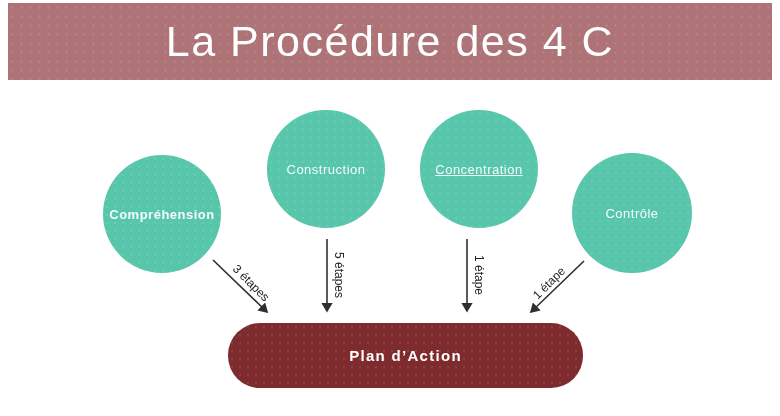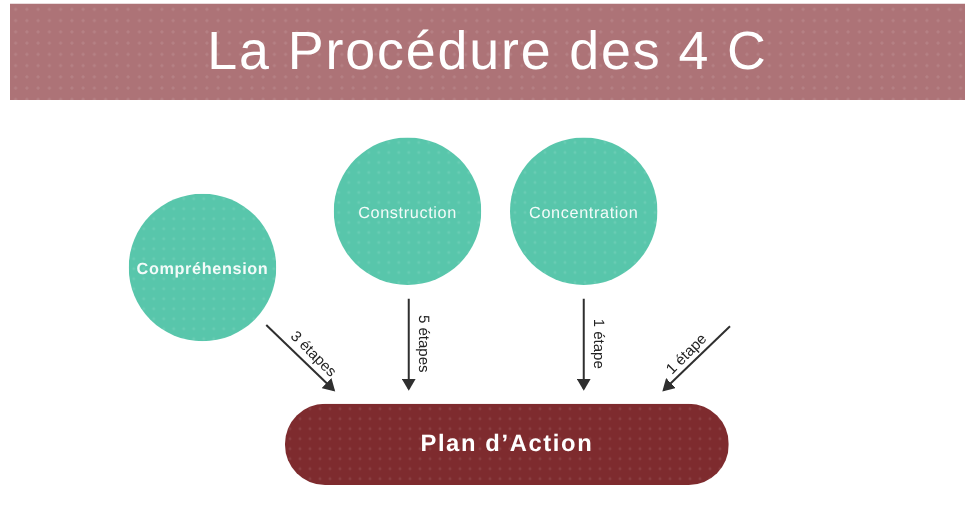--- a/index.html
+++ b/index.html
@@ -42,21 +42,21 @@
     display: flex;
     align-items: center;
     justify-content: center;
     color: rgba(255,255,255,0.93);
     font-size: 13px;
     letter-spacing: 0.5px;
     text-align: right;
   }
   .circle-comprehension { left: 103px; top: 155px; width: 118px; height: 118px; font-weight: bold; }
   .circle-construction  { left: 267px; top: 110px; width: 118px; height: 118px; }
-  .circle-concentration { left: 408px; top: 110px; width: 118px; height: 118px; }
+  .circle-concentration { left: 420px; top: 110px; width: 118px; height: 118px; text-decoration: underline; }
   .circle-controle      { left: 572px; top: 153px; width: 120px; height: 120px; }
 
   
   .connectors {
     position: absolute;
     left: 0; top: 0;
     width: 780px; height: 416px;
     pointer-events: none;
   }
 
@@ -84,21 +84,21 @@
     border-radius: 32px;
     background-color: #7e2b2e;
     background-image: radial-gradient(rgba(255,255,255,0.09) 1px, transparent 1.4px);
     background-size: 8px 8px;
     display: flex;
     align-items: center;
     justify-content: center;
   }
   .action-label {
     color: #ffffff;
-    font-size: 19px;
+    font-size: 15px;
     font-weight: bold;
     letter-spacing: 1.3px;
     white-space: nowrap;
   }
 </style>
 </head>
 <body>
 
 <div class="canvas">
 
@@ -107,20 +107,23 @@
   </div>
 
   <div class="circle circle-comprehension">
     <span>Compréhension</span>
   </div>
   <div class="circle circle-construction">
     <span>Construction</span>
   </div>
   <div class="circle circle-concentration">
     <span>Concentration</span>
+  </div>
+  <div class="circle circle-controle">
+    <span>Contrôle</span>
   </div>
 
   <svg class="connectors" viewBox="0 0 780 416" xmlns="http://www.w3.org/2000/svg">
     <defs>
       <marker id="arrowhead" markerWidth="7" markerHeight="7" refX="5" refY="3.5" orient="auto">
         <path d="M0,0 L6,3.5 L0,7 Z" fill="#2f2f2f"></path>
       </marker>
     </defs>
     <line x1="213" y1="260" x2="267" y2="312" stroke="#2f2f2f" stroke-width="1.6" marker-end="url(#arrowhead)"></line>
     <line x1="327" y1="239" x2="327" y2="311" stroke="#2f2f2f" stroke-width="1.6" marker-end="url(#arrowhead)"></line>

